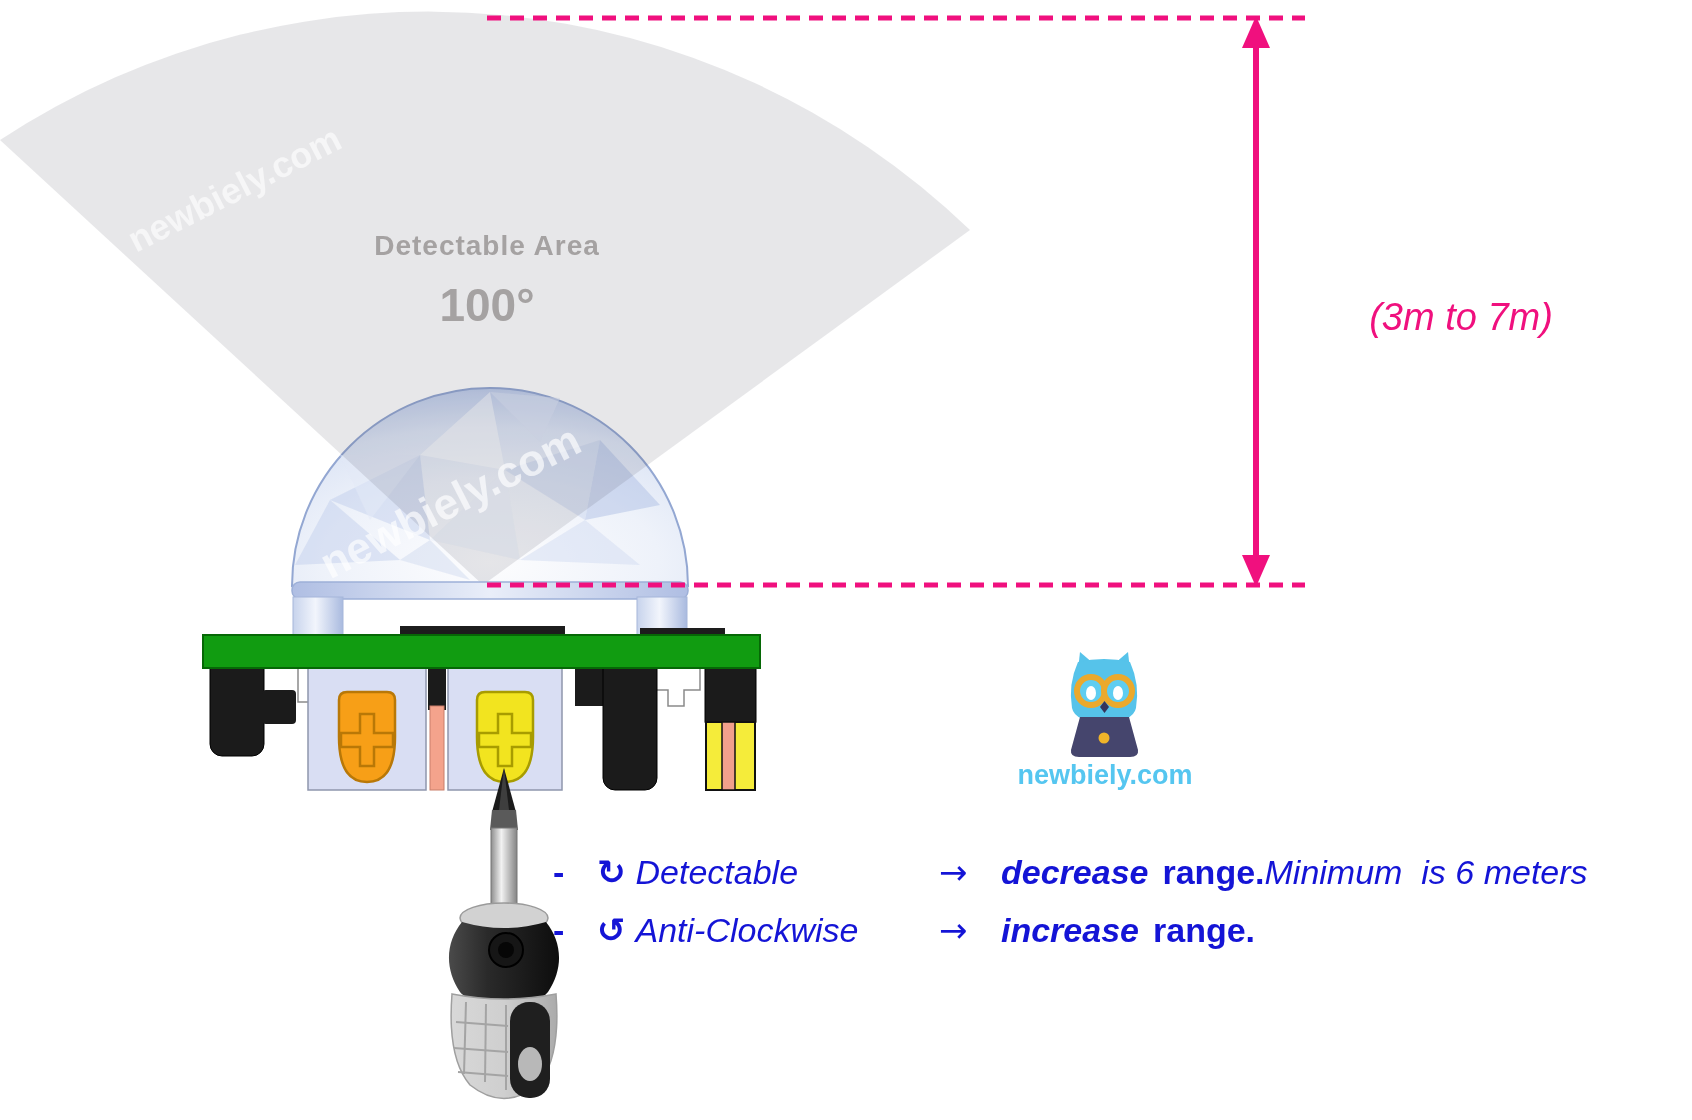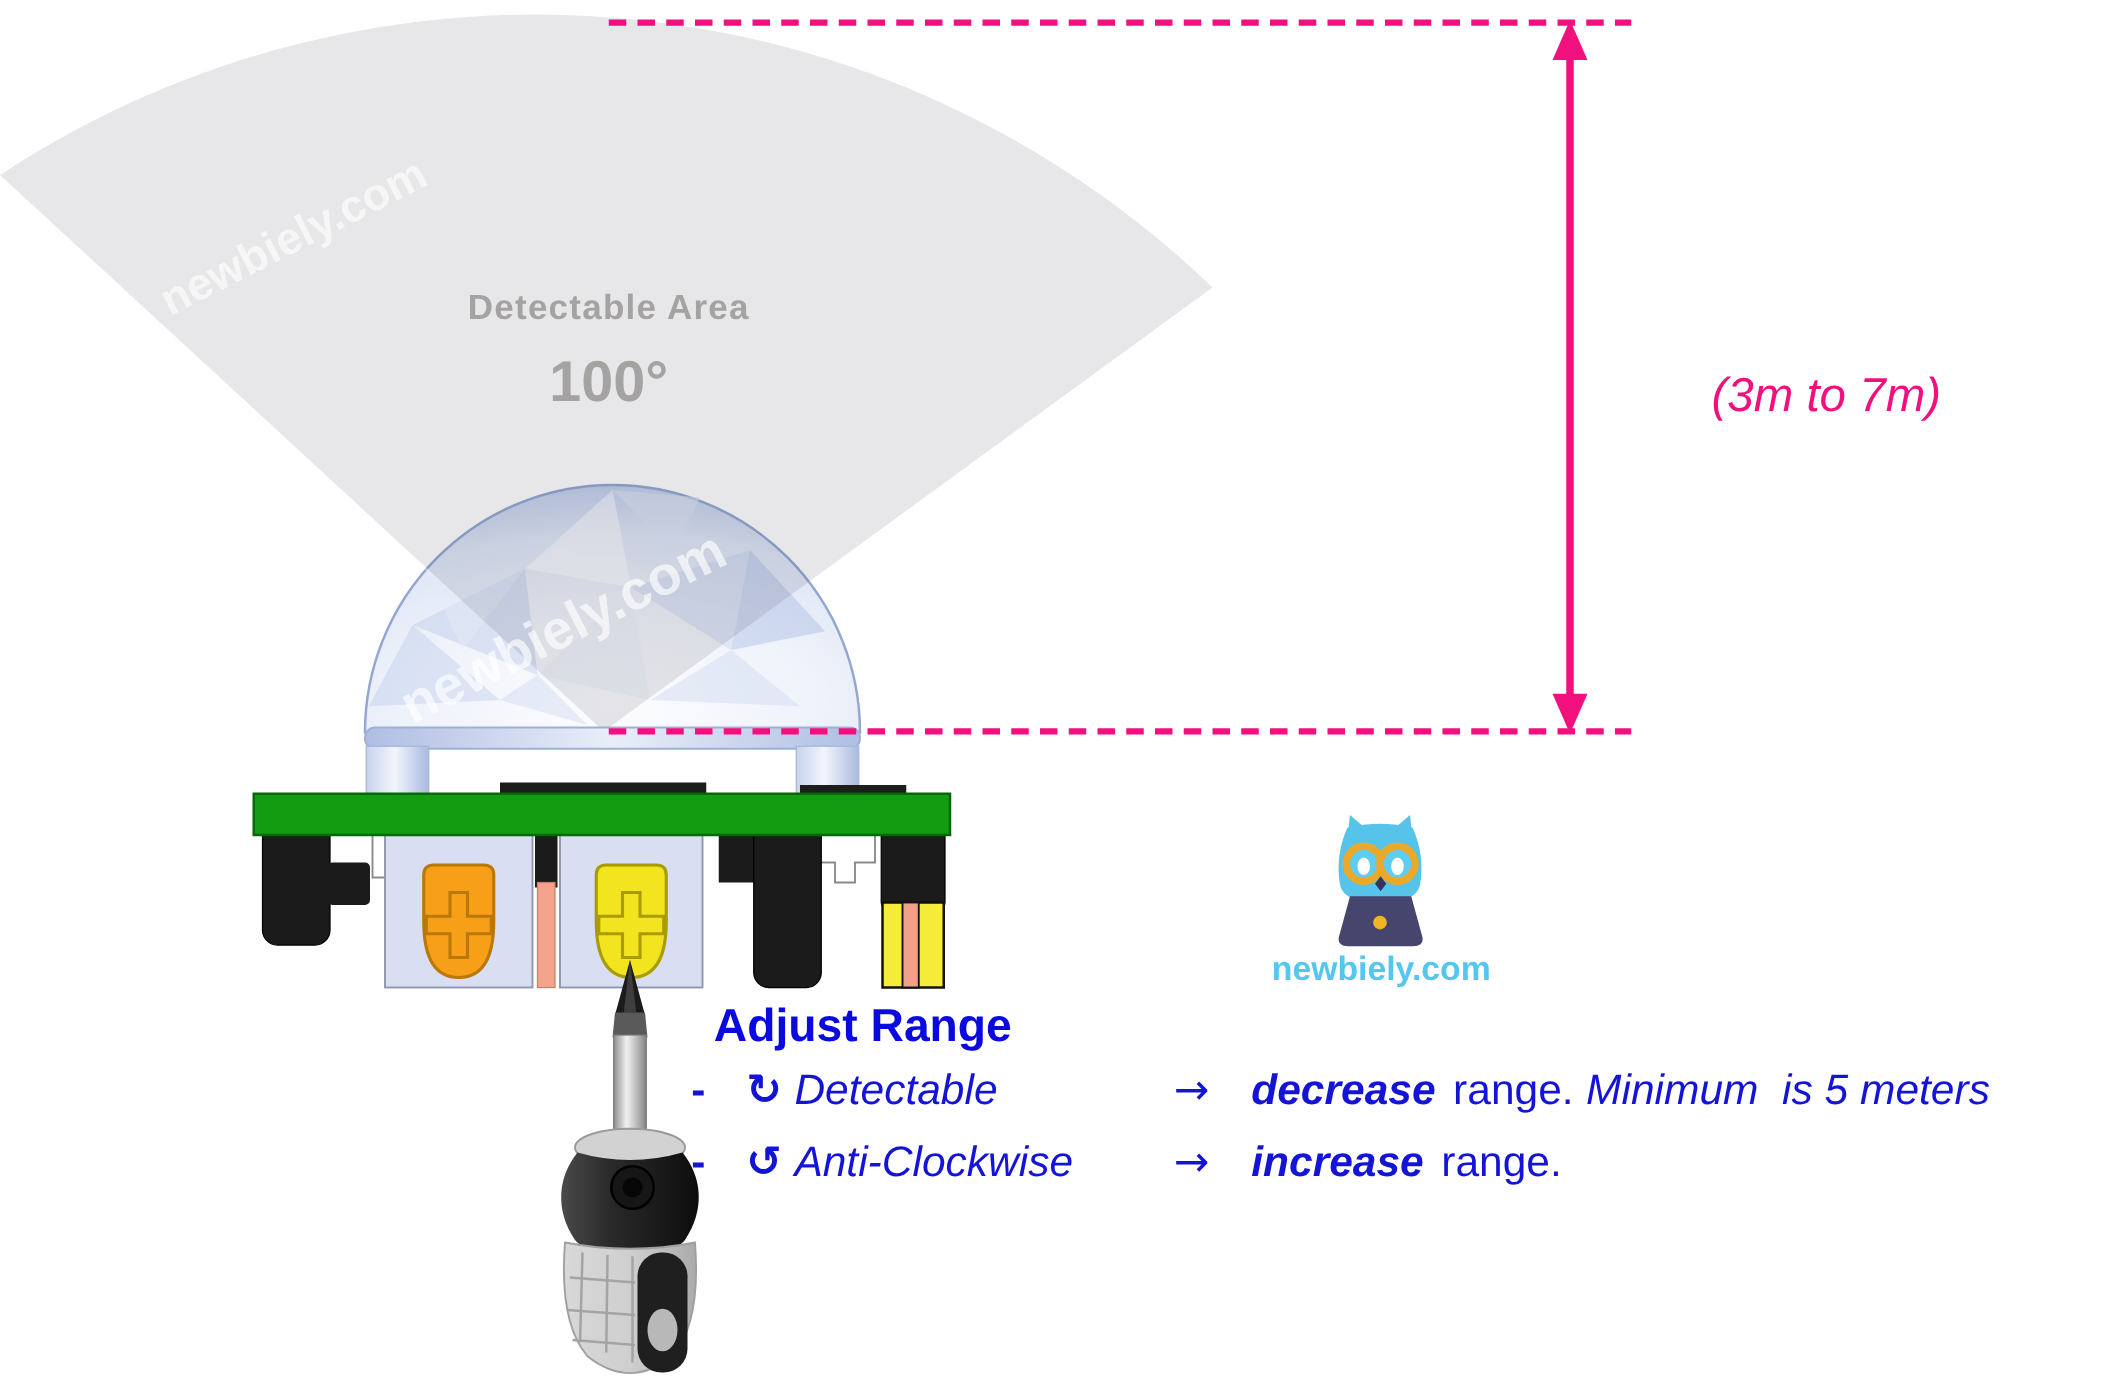--- a/index.html
+++ b/index.html
@@ -14,21 +14,21 @@
   .range-title{left:1256px;top:250px;width:410px;font-size:40px;font-weight:700;color:var(--pink);}
   .range-sub{left:1256px;top:296px;width:410px;font-size:38px;font-style:italic;color:var(--pink);}
   .adjust-heading{left:571px;top:800px;font-size:37px;font-weight:700;color:var(--heading_blue);}
   .bullet{left:553px;display:flex;align-items:baseline;font-size:34px;font-style:italic;
           color:var(--blue);white-space:nowrap;}
   .bullet .dash{width:44px;font-style:normal;font-weight:700;}
   .bullet .symdir{width:342px;display:inline-block;}
   .bullet .sym{font-style:normal;font-weight:700;font-family:"DejaVu Sans",sans-serif;margin-right:10px;}
   .bullet .arrow{width:62px;font-style:normal;font-family:"DejaVu Sans",sans-serif;}
   .bullet .action{margin-right:14px;font-weight:bold;}
-  .bullet .keyword{font-style:normal;font-weight:400;margin-right:10px;}
+  .bullet .keyword{font-style:normal;font-weight:700;}
   .bullet .note{white-space:pre;}
   .b1{top:852px;}
   .b2{top:910px;}
   .logo-caption{left:985px;top:760px;width:240px;font-size:27px;font-weight:700;color:var(--logo_blue);}
 </style>
 </head>
 <body>
 
 <div id="stage">
 
@@ -175,29 +175,28 @@
   </g>
 </svg>
 
 <div class="abs detect-title center">Detectable Area</div>
 <div class="abs detect-angle center">100°</div>
 
 <div class="abs range-sub center">(3m to 7m)</div>
 
 <div class="abs logo-caption center">newbiely.com</div>
 
-<div class="abs adjust-heading">Adjust Range</div>
 
 <div class="abs bullet b1">
   <span class="dash">-</span>
   <span class="symdir"><span class="sym">↻</span><span>Detectable</span></span>
   <span class="arrow">→</span>
   <span class="action">decrease</span>
   <span class="keyword">range.</span>
-  <span class="note">Minimum  is 5 meters</span>
+  <span class="note">Minimum  is 6 meters</span>
 </div>
 
 <div class="abs bullet b2">
   <span class="dash">-</span>
   <span class="symdir"><span class="sym">↺</span><span>Anti-Clockwise</span></span>
   <span class="arrow">→</span>
   <span class="action">increase</span>
   <span class="keyword">range.</span>
 </div>
 

